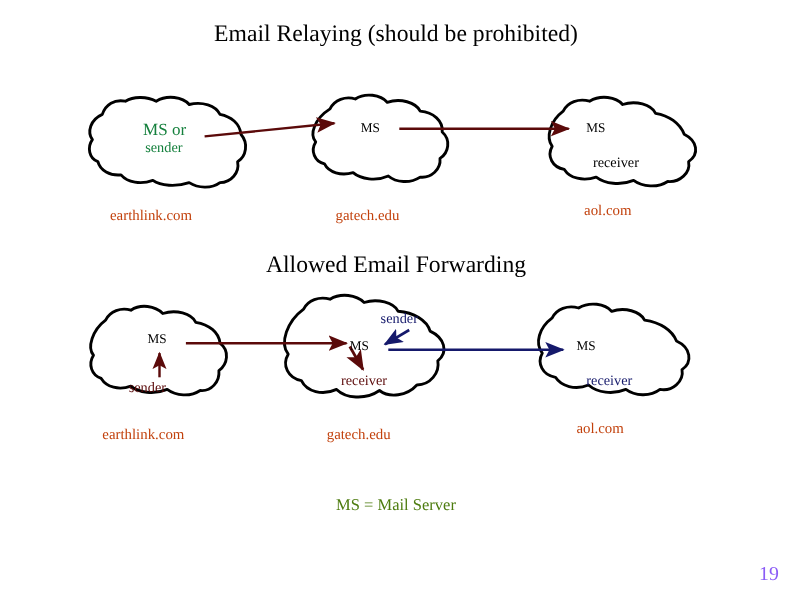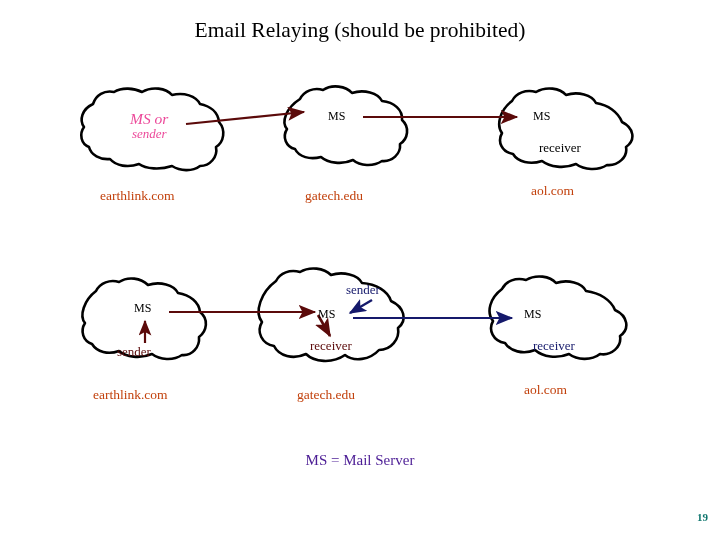--- a/index.html
+++ b/index.html
@@ -32,29 +32,28 @@
   }
   #title-relaying { top: 20px; }
   #title-forwarding { top: 230px; }
 
   .legend {
     position: absolute;
     width: 720px;
     text-align: center;
     font-size: 15px;
     top: 452px;
-    color: #4c1d95;
+    color: #4d7c0f;
   }
   .pagenum {
     position: absolute;
     right: 12px;
     top: 511px;
-    font-size: 11px;
-    color: #0f766e;
-    font-weight: bold;
+    font-size: 18px;
+    color: #8b5cf6;
   }
 
   
   #art {
     position: absolute;
     left: 0; top: 0;
     width: 720px;
     height: 540px;
     pointer-events: none;
   }
@@ -63,30 +62,31 @@
   .lbl {
     position: absolute;
     white-space: nowrap;
     line-height: 1.05;
   }
   .lbl-ms   { font-size: 12px; color: #000; }
   .lbl-sub  { font-size: 13px;  color: #000; }
   .lbl-sub-red  { font-size: 13px; color: #5b0a0a; }
   .lbl-sub-navy { font-size: 13px; color: #15196b; }
   .lbl-dom  { font-size: 13.5px; color: #c2410c; }
-  .lbl-two  { font-size: 15.5px; color: #ec4899; font-style: italic; }
+  .lbl-two  { font-size: 15.5px; color: #15803d; }
   .lbl-two .l2 { display:block; font-size: 13px; padding-left: 2px; }
 </style>
 </head>
 <body>
 
 <div id="slide">
 
   <div class="title" id="title-relaying">Email Relaying (should be prohibited)</div>
 
+  <div class="title" id="title-forwarding">Allowed Email Forwarding</div>
 
   <svg id="art" viewBox="0 0 720 540" xmlns="http://www.w3.org/2000/svg">
     <defs>
       <marker id="ah-red" markerWidth="9" markerHeight="9" refX="7.4" refY="3.2" orient="auto" markerUnits="strokeWidth">
         <path d="M0,0 L8,3.2 L0,6.4 L1.7,3.2 Z" fill="#5b0a0a"></path>
       </marker>
       <marker id="ah-navy" markerWidth="9" markerHeight="9" refX="7.4" refY="3.2" orient="auto" markerUnits="strokeWidth">
         <path d="M0,0 L8,3.2 L0,6.4 L1.7,3.2 Z" fill="#15196b"></path>
       </marker>
       <marker id="ah-red-sm" markerWidth="8" markerHeight="8" refX="6.6" refY="2.9" orient="auto" markerUnits="strokeWidth">

